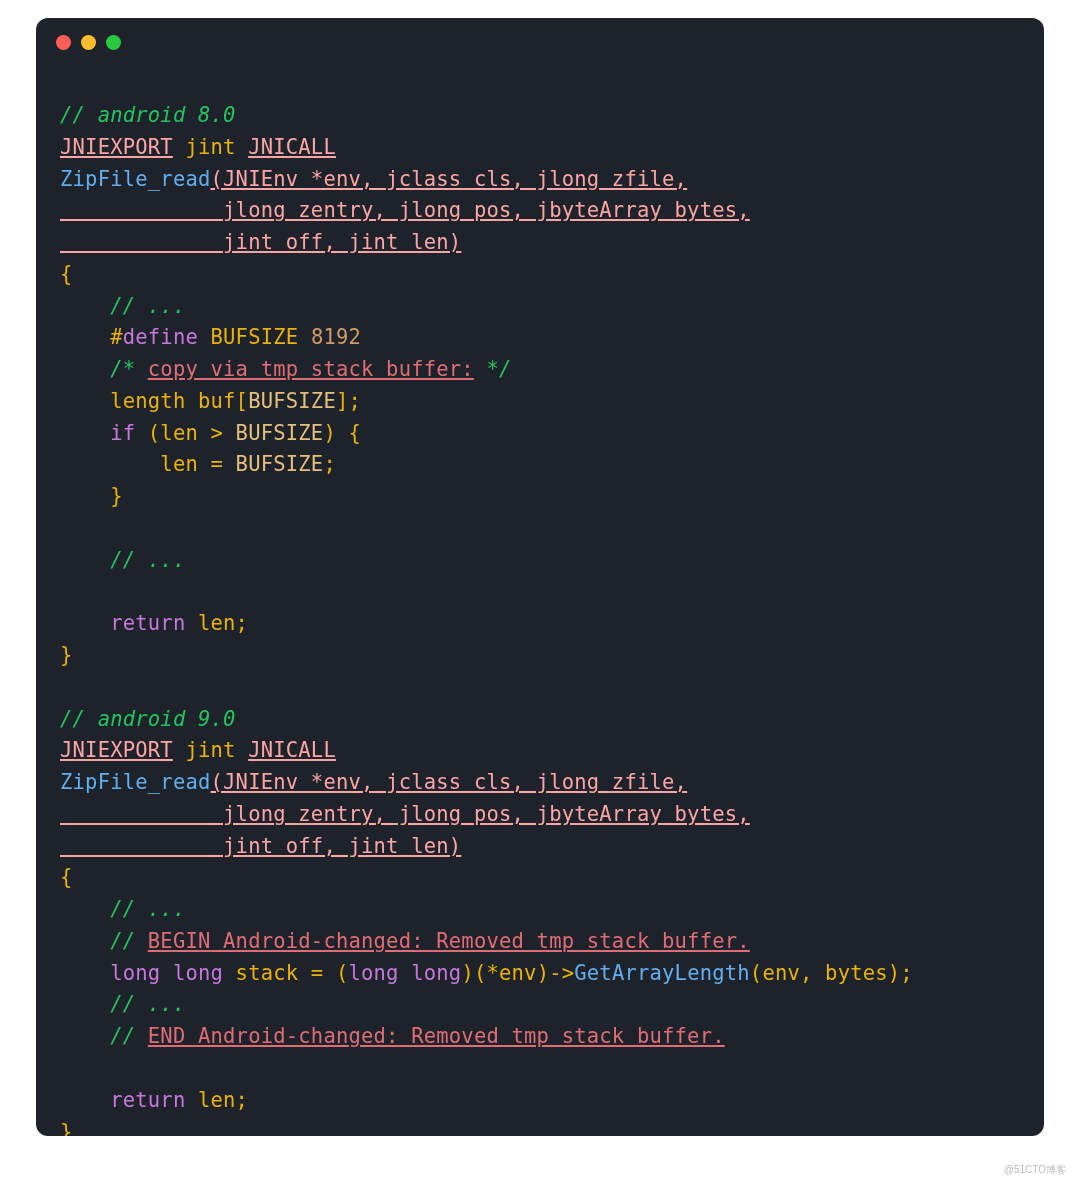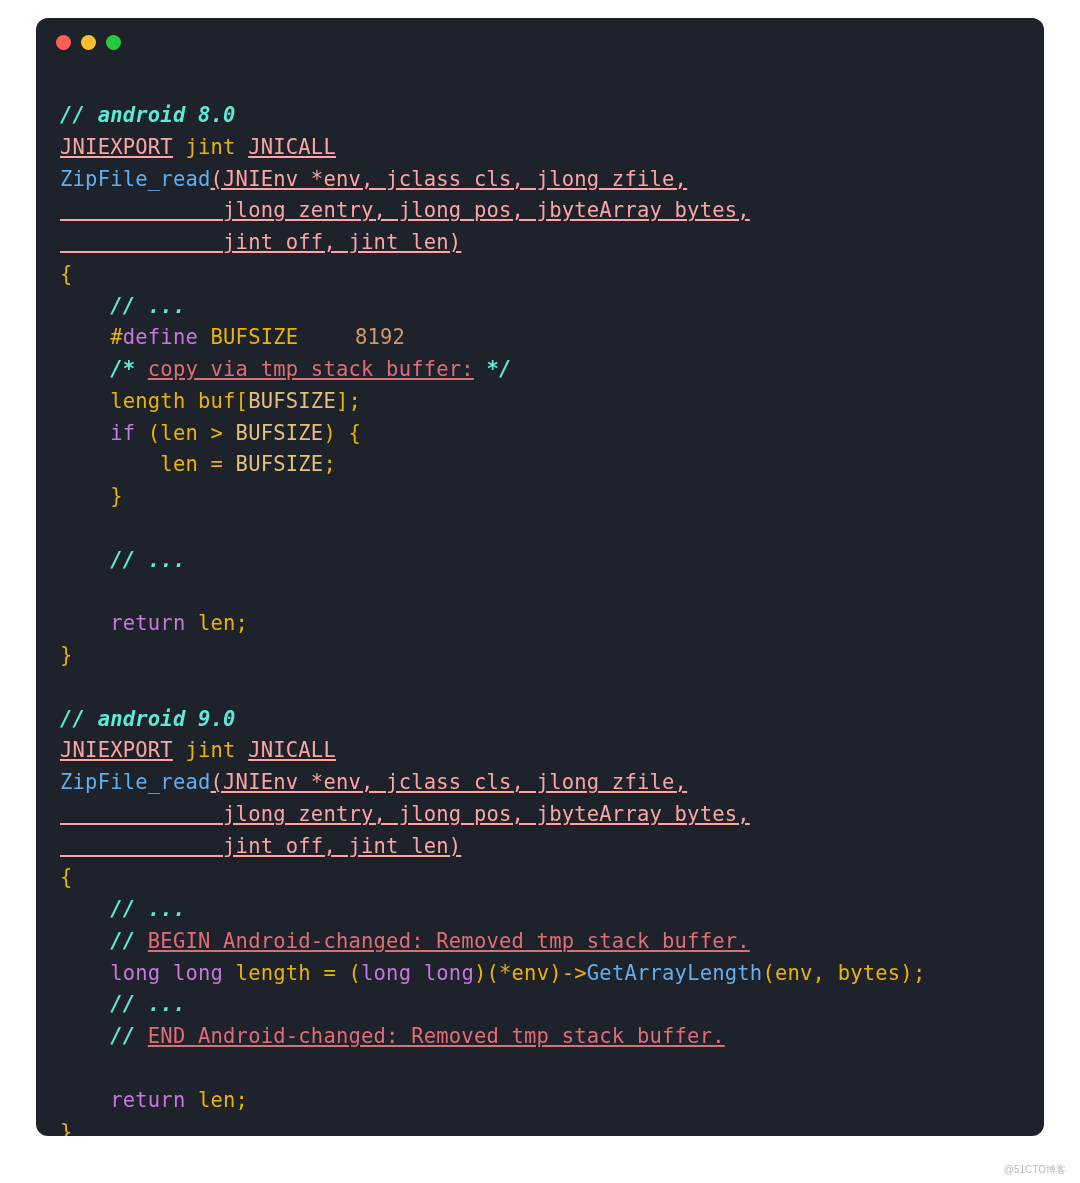--- a/index.html
+++ b/index.html
@@ -32,26 +32,26 @@
   .yellow { background: #ffbd2e; }
   .green { background: #27c93f; }
   .code {
     padding: 34px 4px 0 24px;
     font-size: 20.5px;
     line-height: 1.55;
     white-space: pre;
     color: #abb2bf;
     letter-spacing: 0.2px;
   }
-  .c-comment { color: #5eead4; font-style: italic; font-weight: bold; }
+  .c-comment { color: #22c55e; font-style: italic; }
   .c-red     { color: #e06c75; text-decoration: underline; }
   .c-type    { color: #fca5a5; text-decoration: underline; }
   .c-func    { color: #61afef; }
   .c-kw      { color: #c678dd; text-align: center; }
-  .c-num     { color: #d19a66; margin-left: 44px; }
+  .c-num     { color: #d19a66; }
   .c-plain   { color: #eab308; }
   .c-yellow  { color: #e5c07b; }
   .watermark {
     position: absolute;
     right: 14px;
     bottom: 6px;
     font-size: 10px;
     color: #b9b9b9;
     font-family: -apple-system, Arial, sans-serif;
   }
@@ -85,21 +85,21 @@
 <span class="c-plain">}</span>
 <span></span>
 <span class="c-comment">// android 9.0</span>
 <span class="c-type">JNIEXPORT</span><span class="c-plain"> jint </span><span class="c-type">JNICALL</span>
 <span class="c-func">ZipFile_read</span><span class="c-type">(JNIEnv *env, jclass cls, jlong zfile,</span>
 <span class="c-type">             jlong zentry, jlong pos, jbyteArray bytes,</span>
 <span class="c-type">             jint off, jint len)</span>
 <span class="c-plain">{</span>
 <span class="c-comment">    // ...</span>
 <span class="c-comment">    // </span><span class="c-red">BEGIN Android-changed: Removed tmp stack buffer.</span>
-<span class="c-plain">    </span><span class="c-kw">long</span><span class="c-plain"> </span><span class="c-kw">long</span><span class="c-plain"> length = (</span><span class="c-kw">long</span><span class="c-plain"> </span><span class="c-kw">long</span><span class="c-plain">)(*env)-&gt;</span><span class="c-func">GetArrayLength</span><span class="c-plain">(env, bytes);</span>
+<span class="c-plain">    </span><span class="c-kw">long</span><span class="c-plain"> </span><span class="c-kw">long</span><span class="c-plain"> stack = (</span><span class="c-kw">long</span><span class="c-plain"> </span><span class="c-kw">long</span><span class="c-plain">)(*env)-&gt;</span><span class="c-func">GetArrayLength</span><span class="c-plain">(env, bytes);</span>
 <span class="c-comment">    // ...</span>
 <span class="c-comment">    // </span><span class="c-red">END Android-changed: Removed tmp stack buffer.</span>
 <span></span>
 <span class="c-plain">    </span><span class="c-kw">return</span><span class="c-plain"> len;</span>
 <span class="c-plain">}</span></div>
 </div>
 
 <div class="watermark">@51CTO博客</div>
 
 </body></html>

